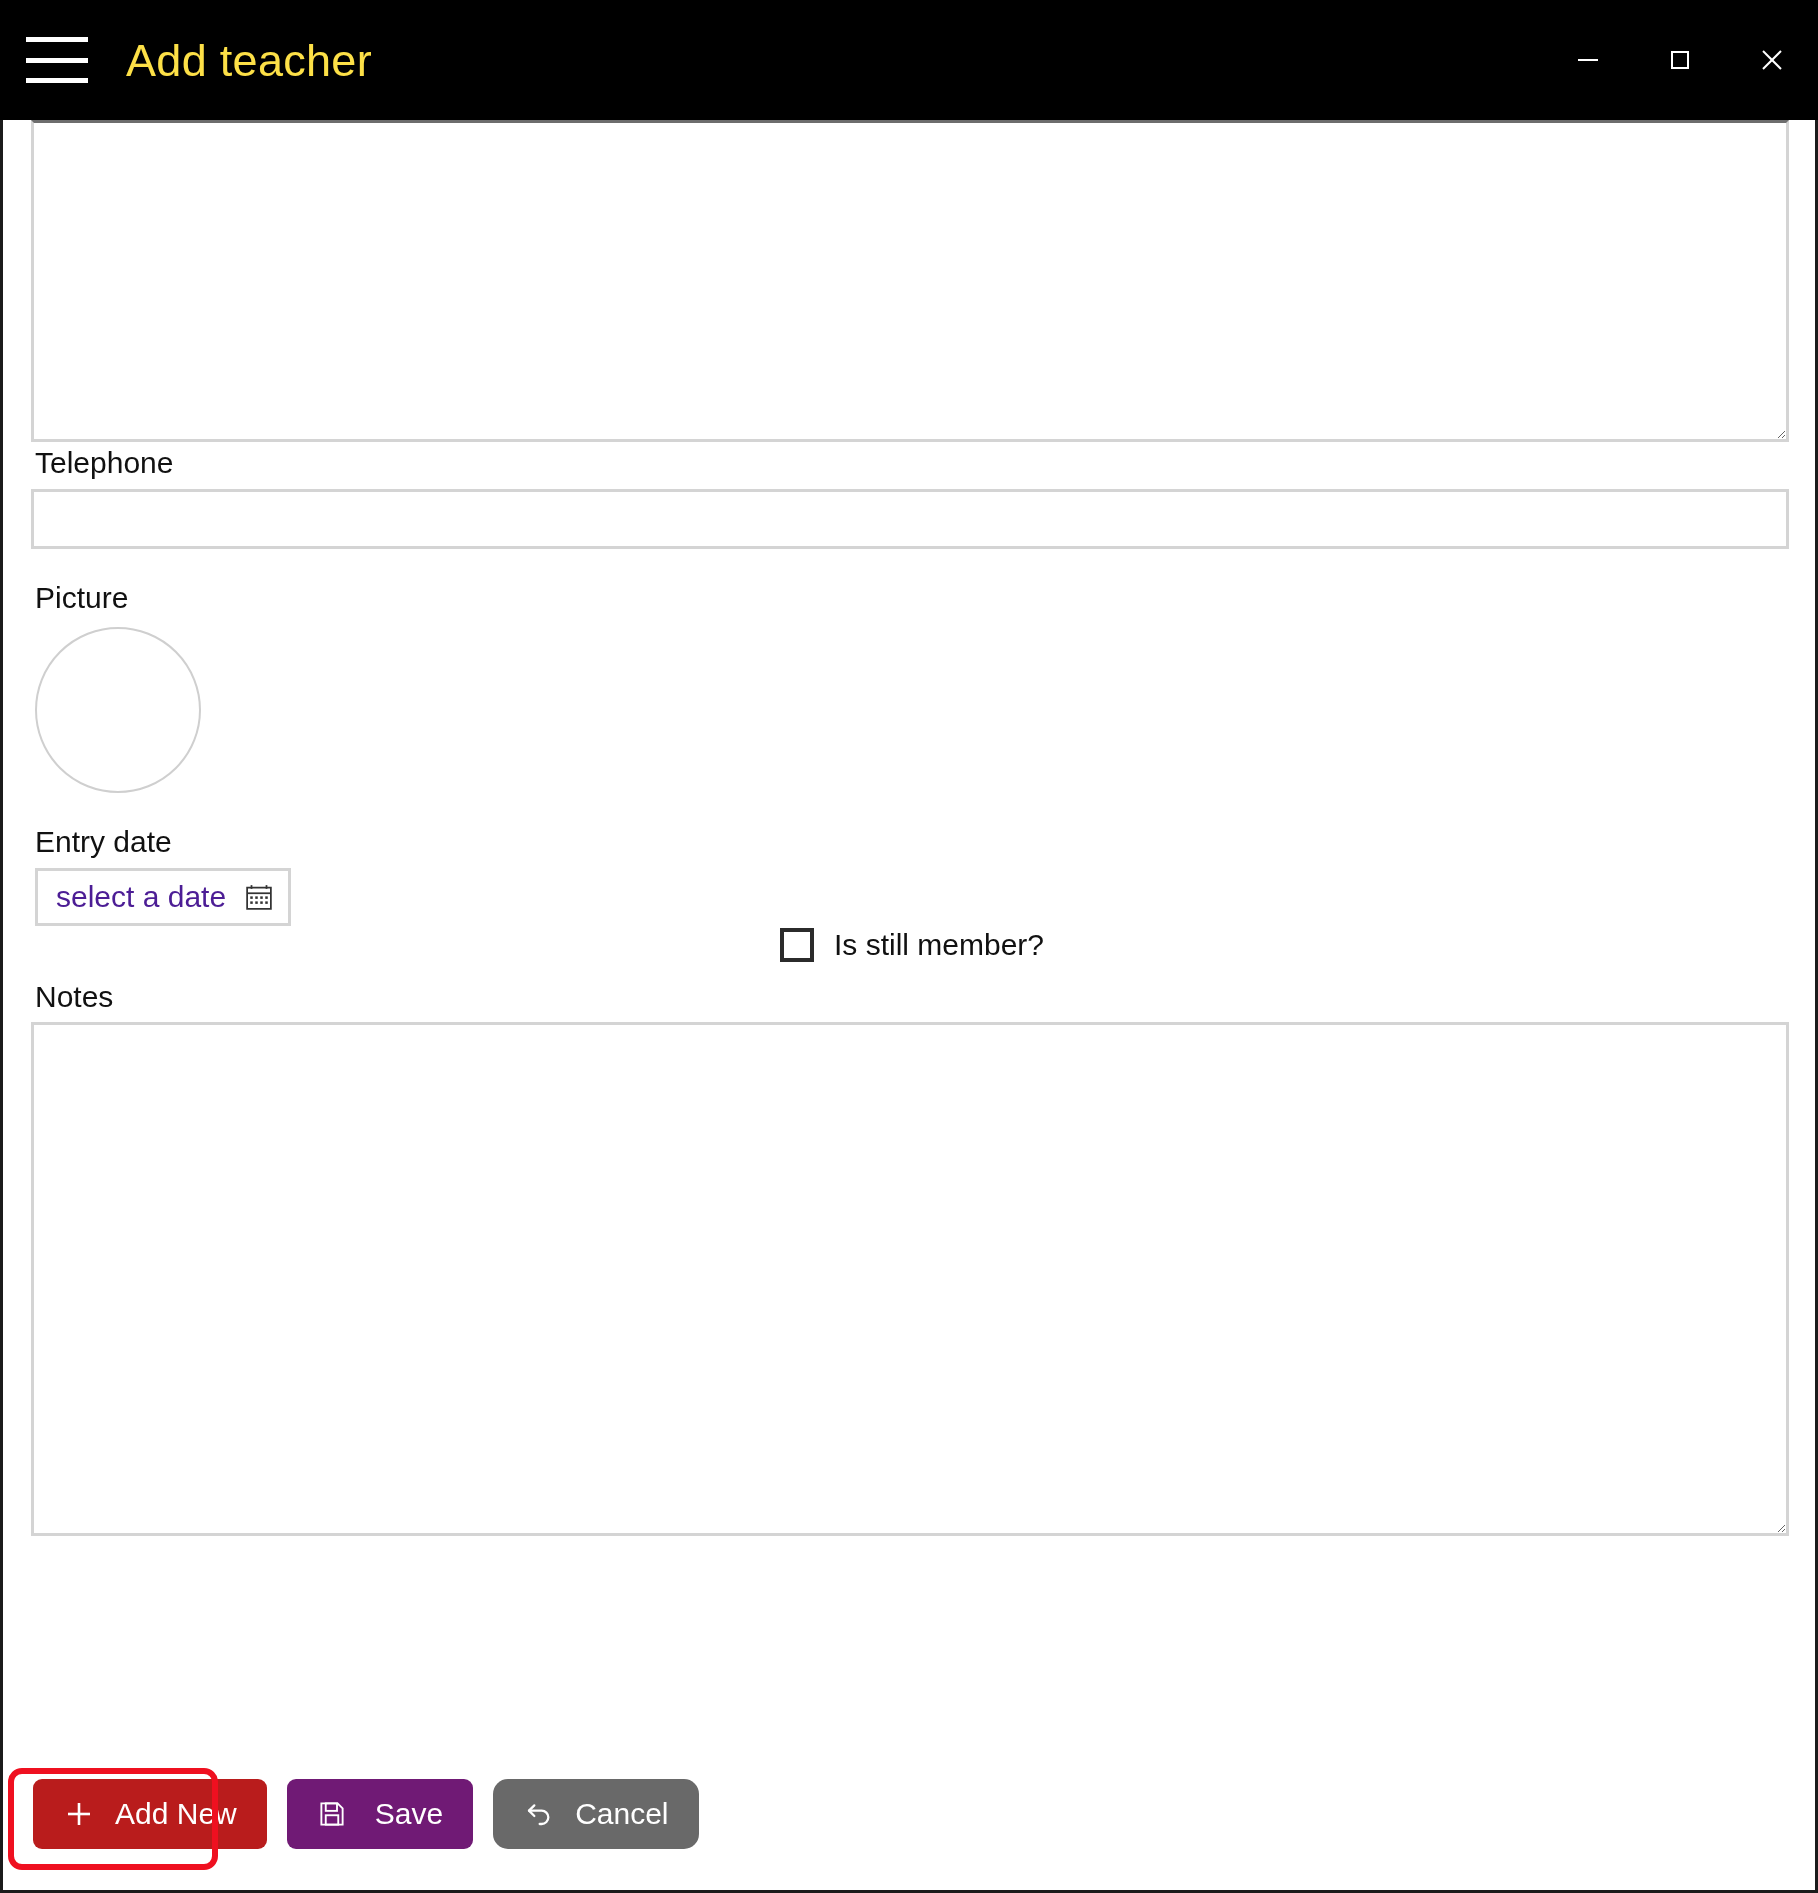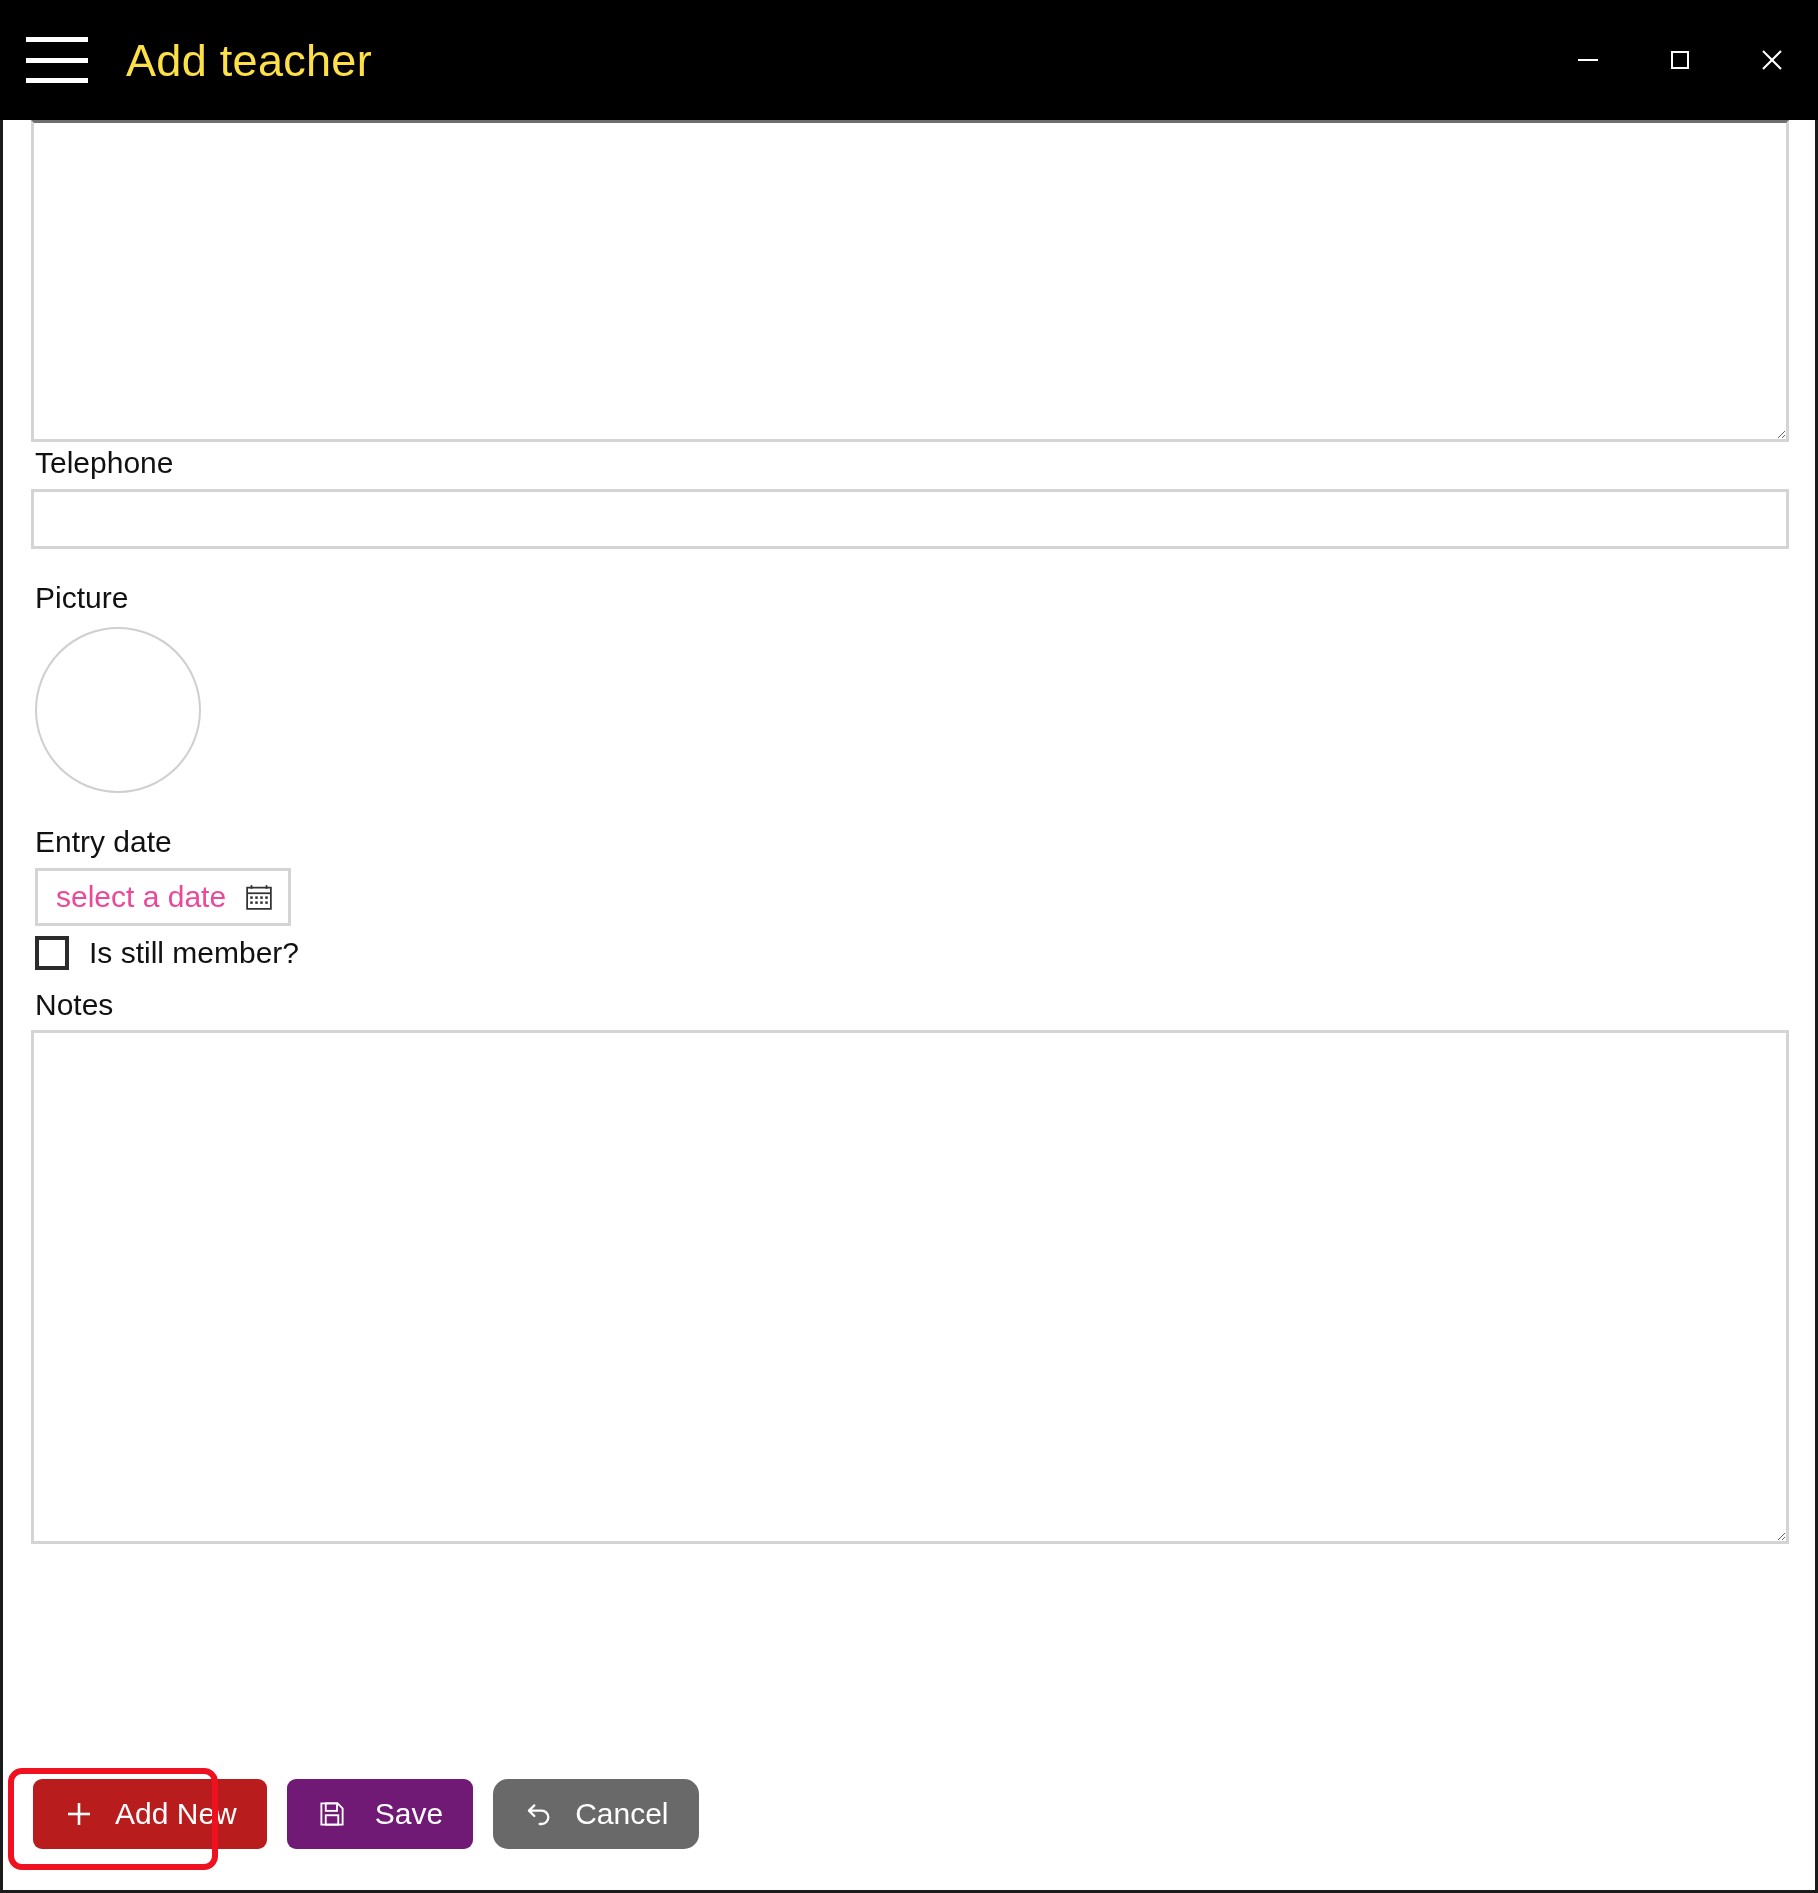--- a/index.html
+++ b/index.html
@@ -158,31 +158,32 @@
     border: 3px solid #d4d4d4;
     background: #ffffff;
     height: 58px;
     padding: 0 14px 0 18px;
     box-sizing: border-box;
     margin-left: 4px;
     cursor: pointer;
   }
   .date-text {
     font-size: 30px;
-    color: #ec4899;
+    color: #4c1d95;
     margin-right: 18px;
     line-height: 1;
   }
   .cal-icon { display: block; }
 
   
   .check-row {
     display: flex;
     align-items: center;
-    margin: 10px 0 0 4px;
+    margin: 2px 0 0 4px;
+    justify-content: center;
   }
   .checkbox-sq {
     width: 34px;
     height: 34px;
     border: 4px solid #2b2b2b;
     background: #ffffff;
     box-sizing: border-box;
     cursor: pointer;
     flex: 0 0 auto;
   }

